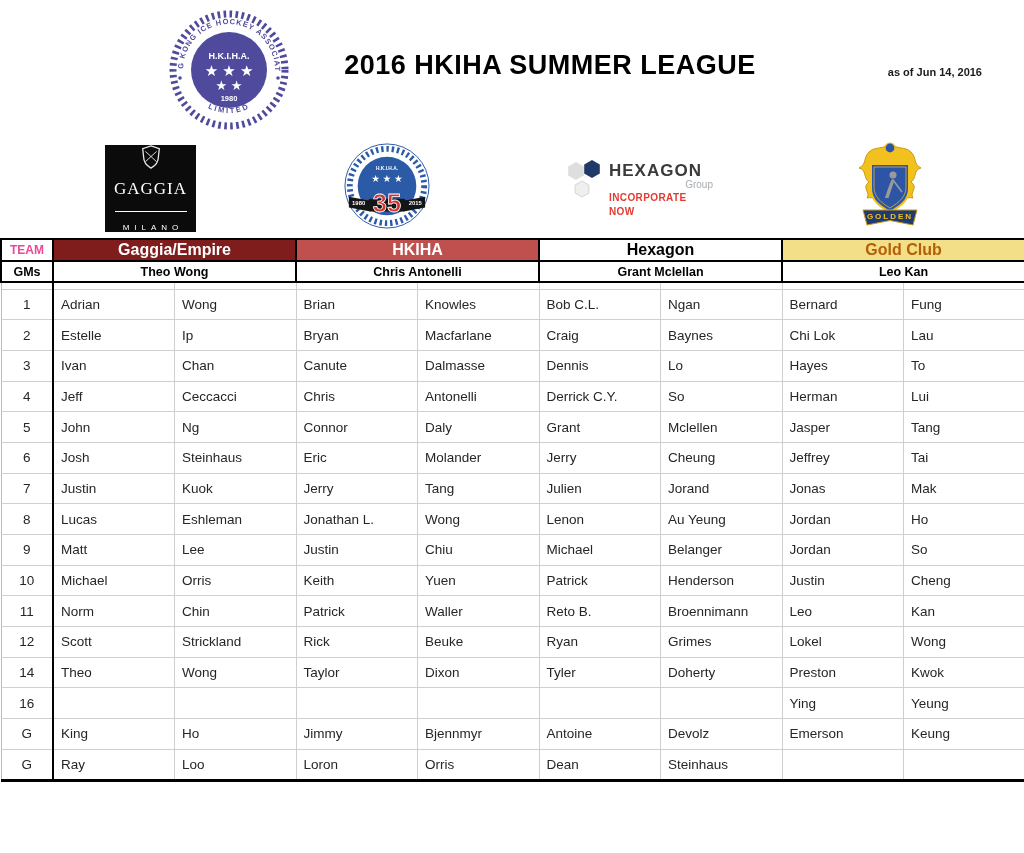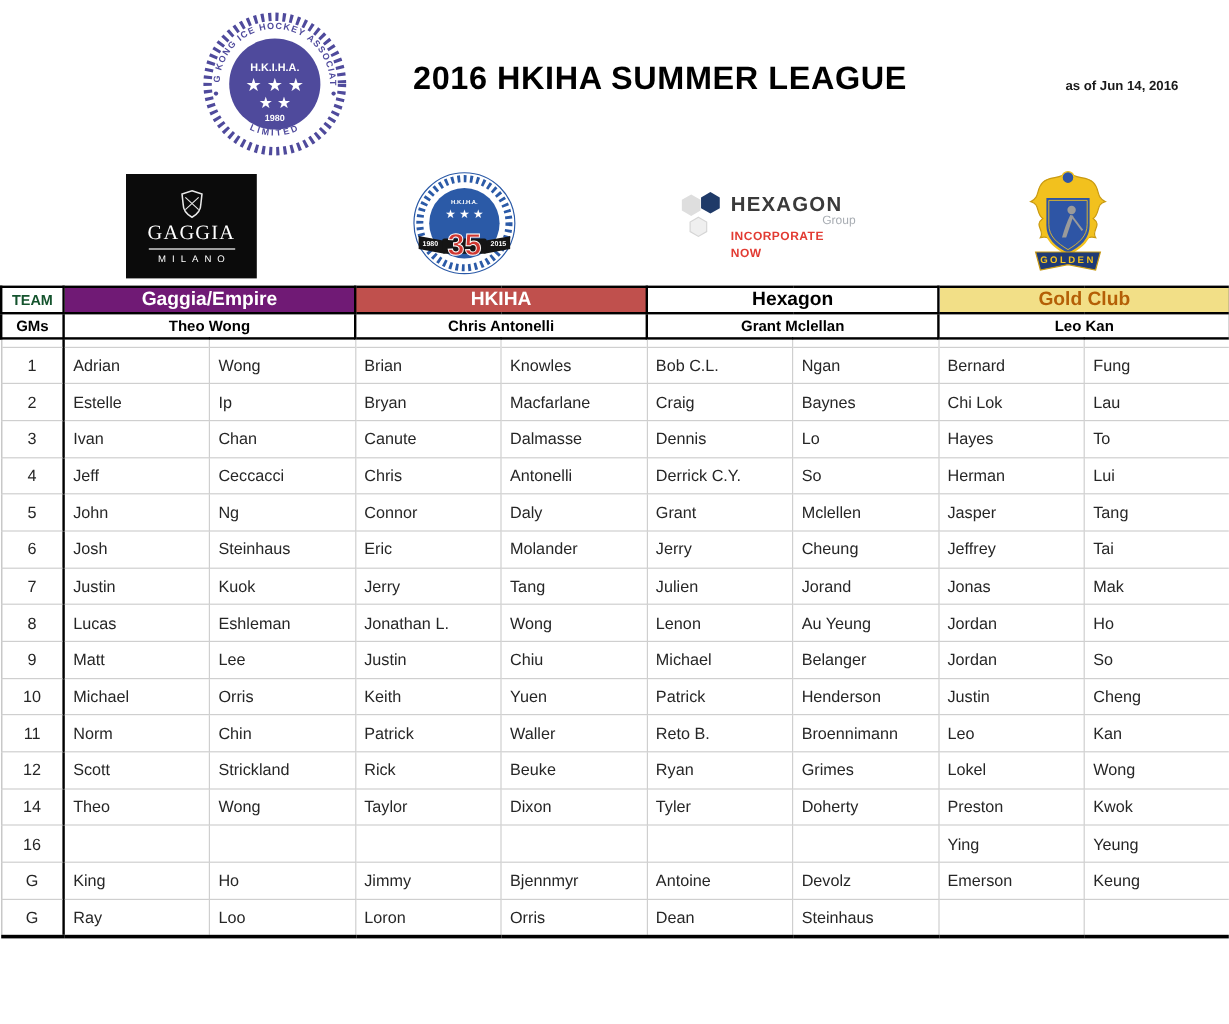--- a/index.html
+++ b/index.html
@@ -15,22 +15,22 @@
   .page-title {
     position:absolute; left:330px; top:50px; width:440px; text-align:center;
     font-size:27px; font-weight:bold; color:#000; letter-spacing:.5px; white-space:nowrap;
   }
   .as-of { position:absolute; right:42px; top:66px; font-size:11px; font-weight:bold; color:#1a1a1a; }
 
   
   .logo-row { position:absolute; left:0; top:140px; width:1024px; height:98px; }
 
   .gaggia {
-    position:absolute; left:105px; top:5px; width:109px; height:87px; background:#0b0b0b;
-    display:flex; flex-direction:column; align-items:center; justify-content:center; color:#fff;
+    position:absolute; left:105px; top:5px; width:91px; height:87px; background:#0b0b0b;
+    display:flex; flex-direction:column; align-items:center; justify-content:space-between; color:#fff;
   }
   .gaggia-name { font-family:"Liberation Serif", serif; font-size:17px; letter-spacing:1px; margin-top:2px; }
   .gaggia-rule { width:72px; height:1px; background:#fff; margin:3px 0 3px 0; }
   .gaggia-city { font-size:8px; letter-spacing:5px; padding-left:5px; }
 
   .hkiha35 { position:absolute; left:343px; top:2px; width:88px; height:88px; }
 
   .hexagon-logo { position:absolute; left:563px; top:18px; width:150px; height:60px; display:flex; }
   .hex-shapes { width:42px; height:48px; flex:0 0 auto; }
   .hex-text { padding-left:4px; padding-top:4px; }
@@ -38,21 +38,21 @@
   .hex-sub { font-size:10px; color:#a8adb3; text-align:right; line-height:12px; }
   .hex-tag { font-size:10px; font-weight:bold; color:#e23b33; letter-spacing:.4px; line-height:14px; }
 
   .gold-crest { position:absolute; left:851px; top:0px; width:78px; height:92px; }
 
   
   table.roster { position:absolute; left:0; top:238px; width:1024px; border-collapse:collapse; table-layout:fixed; }
   .roster th, .roster td { overflow:hidden; white-space:nowrap; }
 
   tr.team-row th { border:2.5px solid #000; height:22px; font-size:16px; font-weight:bold; text-align:center; }
-  tr.team-row .corner { background:#fff; color:#14532d; font-size:12px; }
+  tr.team-row .corner { background:#fff; color:#ec4899; font-size:12px; }
   tr.gm-row th, tr.gm-row td { border:2.5px solid #000; height:21px; font-size:12.5px; font-weight:bold; text-align:center; background:#fff; color:#000; }
   tr.spacer-row td { height:7px; border-right:1px solid #d2d2d2; }
   tr.spacer-row td.num { border-right:2.5px solid #000; border-left:1px solid #bbb; }
 
   tbody td { height:30.7px; font-size:13.5px; color:#262626; border:1px solid #cfcfcf; }
   tbody td.num { text-align:center; border-right:2.5px solid #000; border-left:1px solid #bbb; }
   tbody td.name { padding-left:7px; text-align:left; }
   tbody tr:last-child td { border-bottom:3px solid #000; }
 
   text { font-family:"Liberation Sans", sans-serif; }
@@ -141,21 +141,21 @@
   </div>
 
   <table class="roster">
     <colgroup>
       <col style="width:52px">
       <col span="8" style="width:121.5px">
     </colgroup>
     <thead>
       <tr class="team-row">
         <th class="corner">TEAM</th>
-        <th colspan="2" style="background: #701a75; color: rgb(255, 255, 255); text-align: center;">Gaggia/Empire</th>
+        <th colspan="2" style="background: #7f1d1d; color: rgb(255, 255, 255); text-align: center;">Gaggia/Empire</th>
         <th colspan="2" style="background: rgb(192, 80, 77); color: rgb(255, 255, 255);">HKIHA</th>
         <th colspan="2" style="background: rgb(255, 255, 255); color: rgb(0, 0, 0);">Hexagon</th>
         <th colspan="2" style="background: rgb(242, 223, 135); color: rgb(180, 95, 6);">Gold Club</th>
       </tr>
       <tr class="gm-row">
         <th>GMs</th>
         <td colspan="2">Theo Wong</td>
         <td colspan="2">Chris Antonelli</td>
         <td colspan="2">Grant Mclellan</td>
         <td colspan="2">Leo Kan</td>

